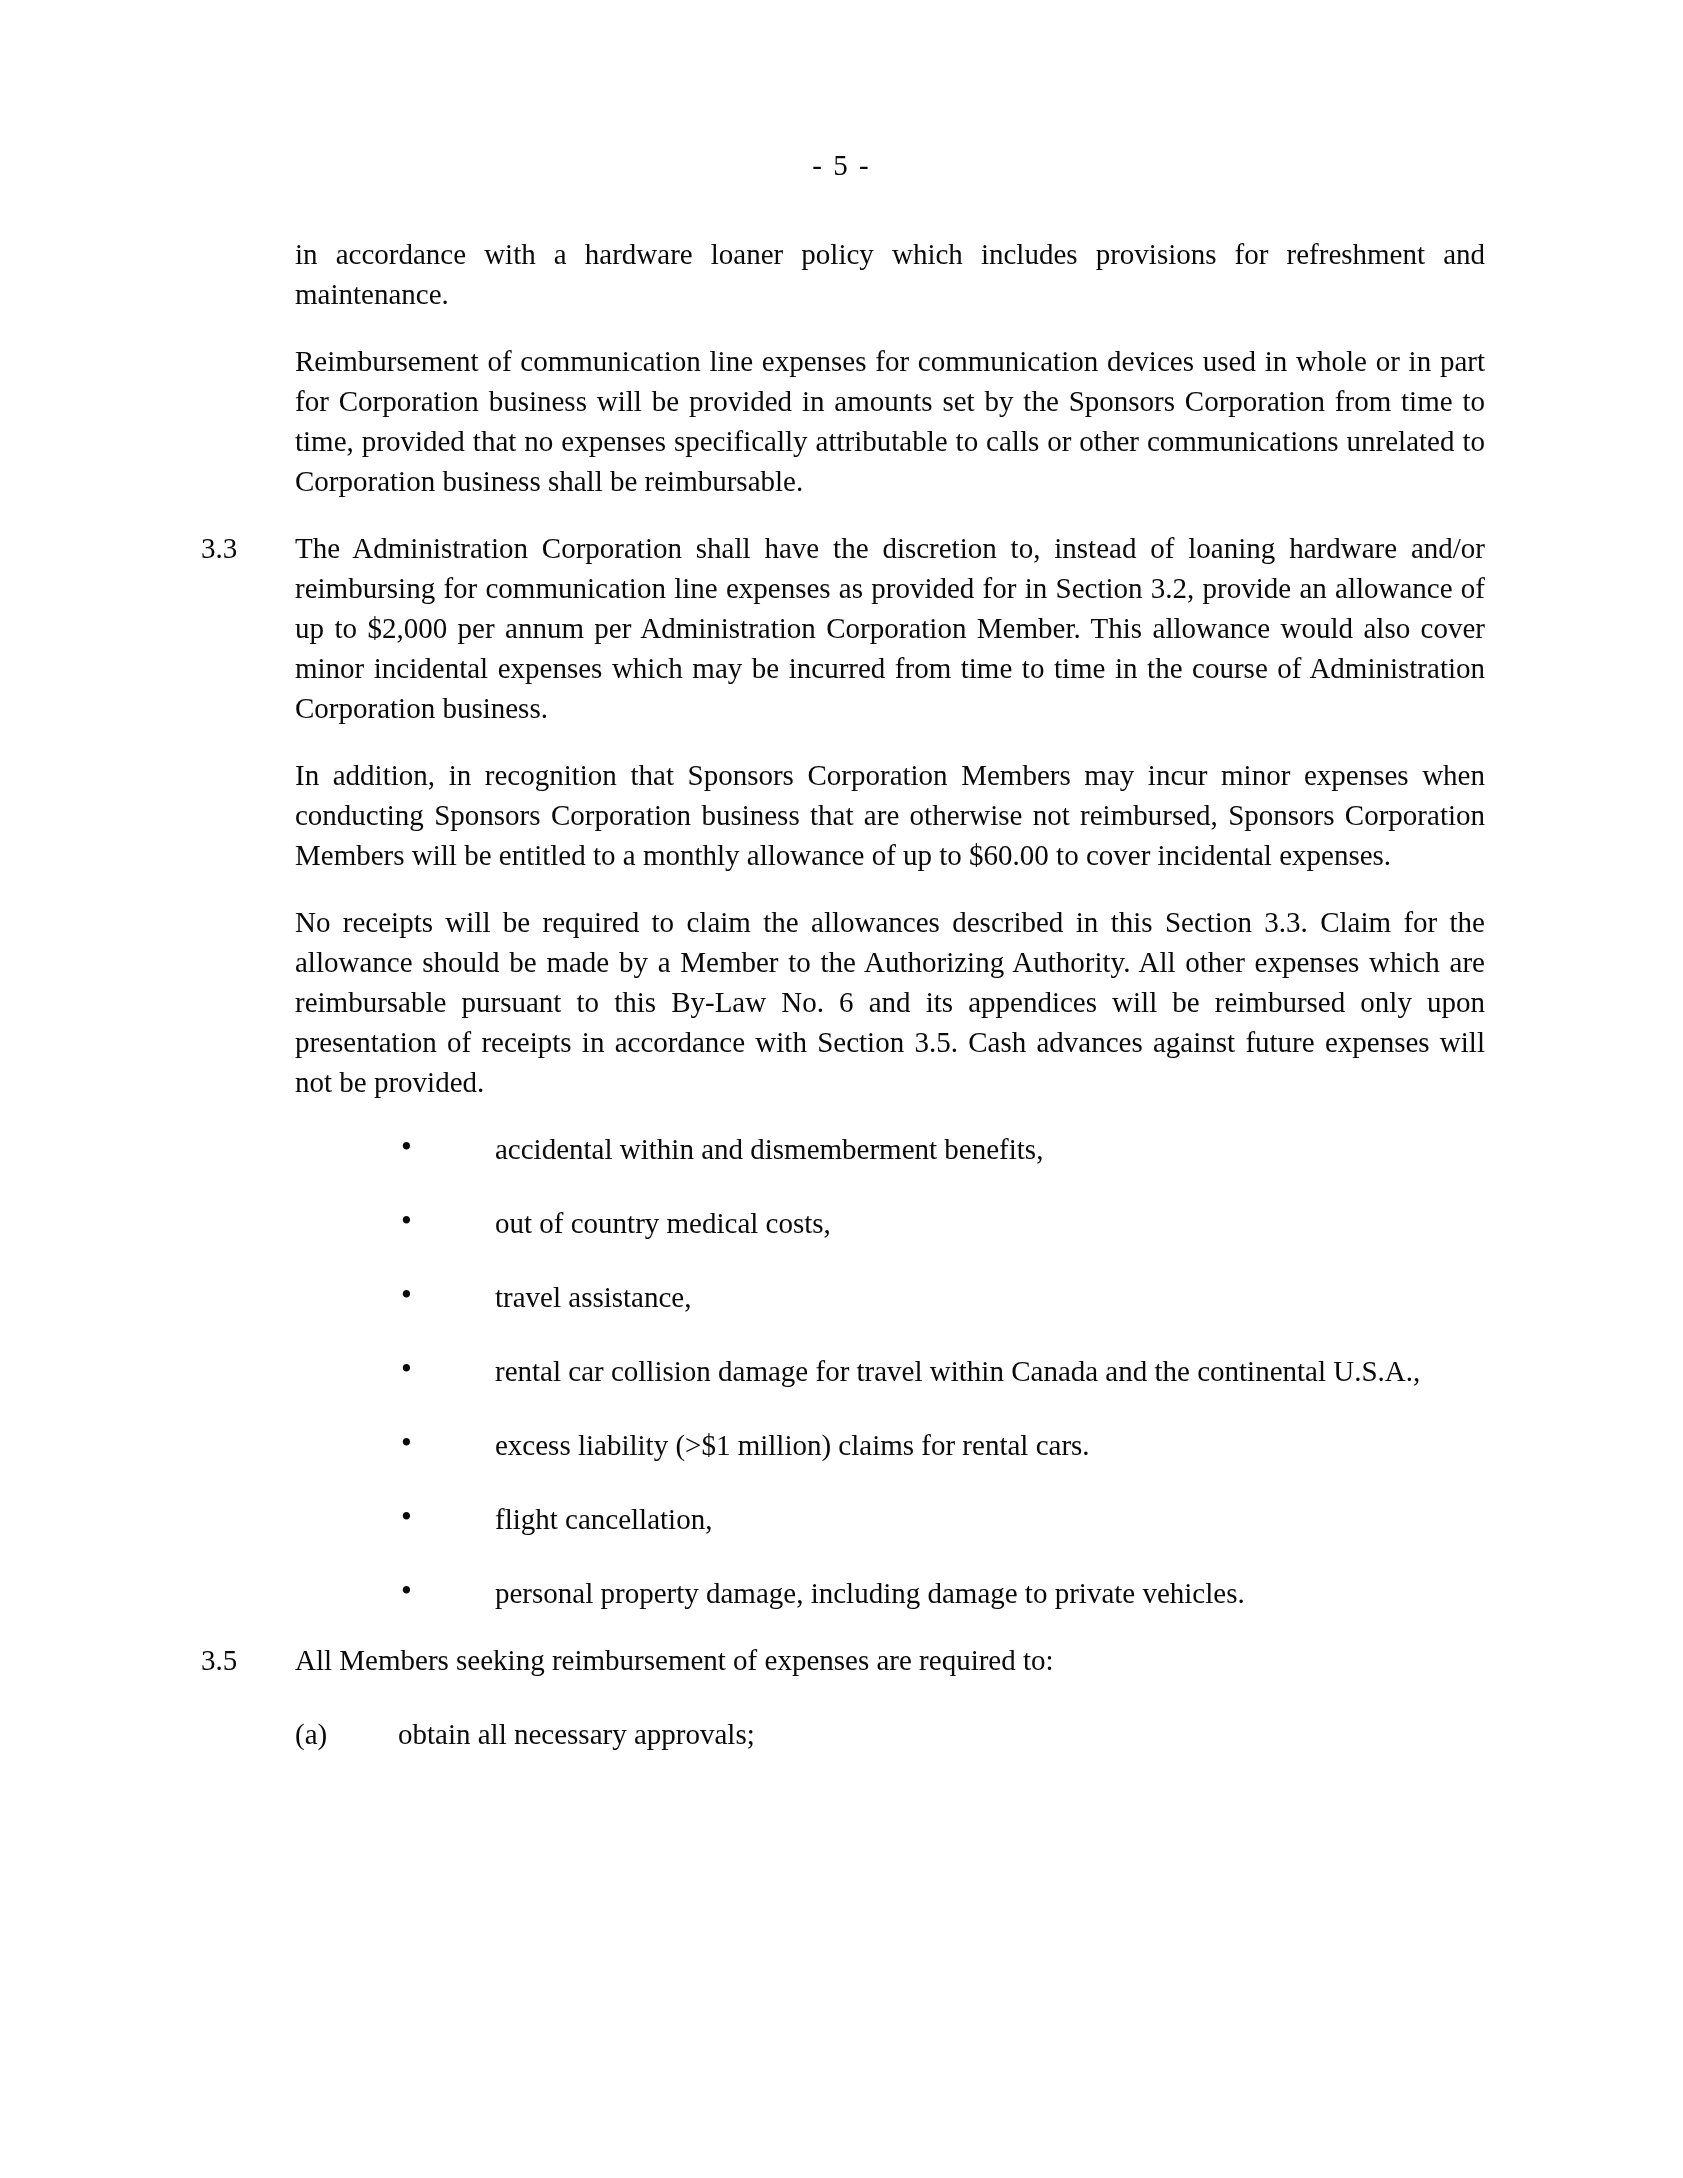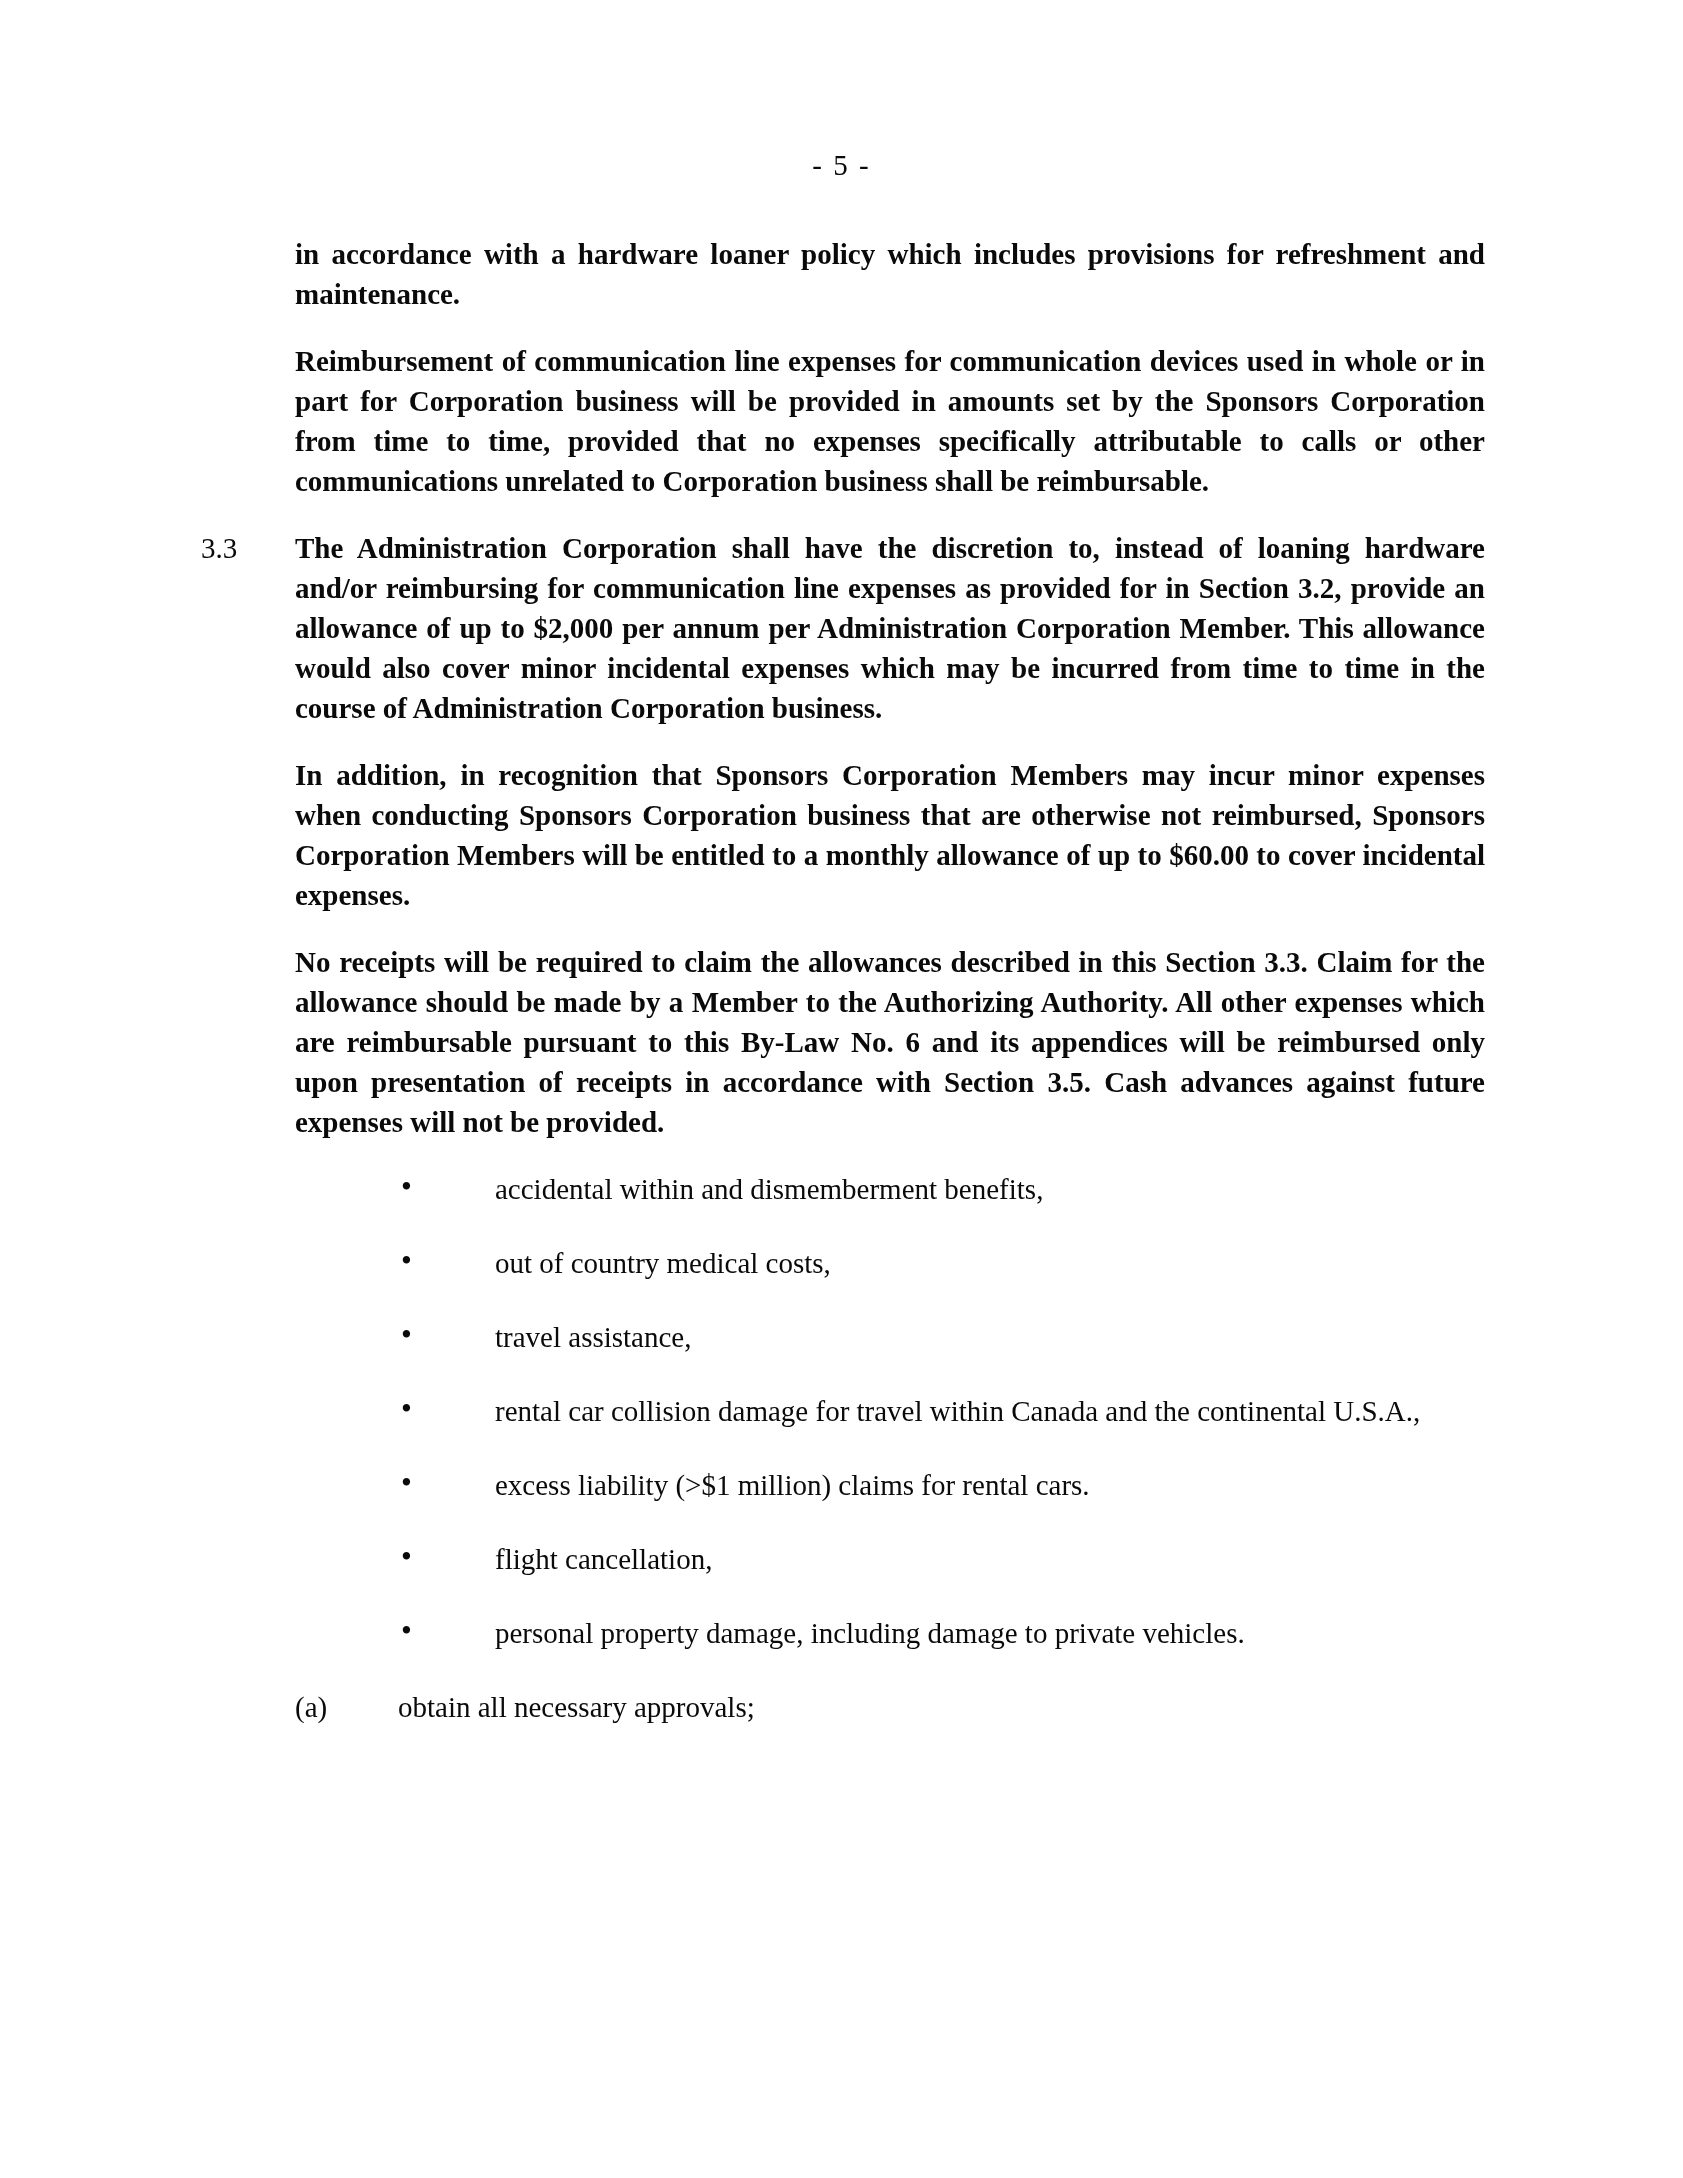--- a/index.html
+++ b/index.html
@@ -24,21 +24,20 @@
   }
   .content {
     position: absolute;
     top: 234px;
     left: 295px;
     width: 1190px;
   }
   p.para {
     margin: 0 0 27px 0;
     text-align: justify;
-    font-weight: bold;
   }
   .section { position: relative; }
   .section .num {
     position: absolute;
     left: -94px;
     top: 0;
     font-weight: normal;
   }
   ul.bullets {
     list-style: none;
@@ -119,20 +118,24 @@
       <li>
         <span class="bullet">•</span>
         <span class="btext">flight cancellation,</span>
       </li>
       <li class="tight-after">
         <span class="bullet">•</span>
         <span class="btext">personal property damage, including damage to private vehicles.</span>
       </li>
     </ul>
 
+    <div class="section">
+      <span class="num">3.5</span>
+      <p class="para">All Members seeking reimbursement of expenses are required to:</p>
+    </div>
 
     <div class="subitem">
       <span class="label">(a)</span>
       <span class="stext">obtain all necessary approvals;</span>
     </div>
 
   </div>
 </div>
 
 

